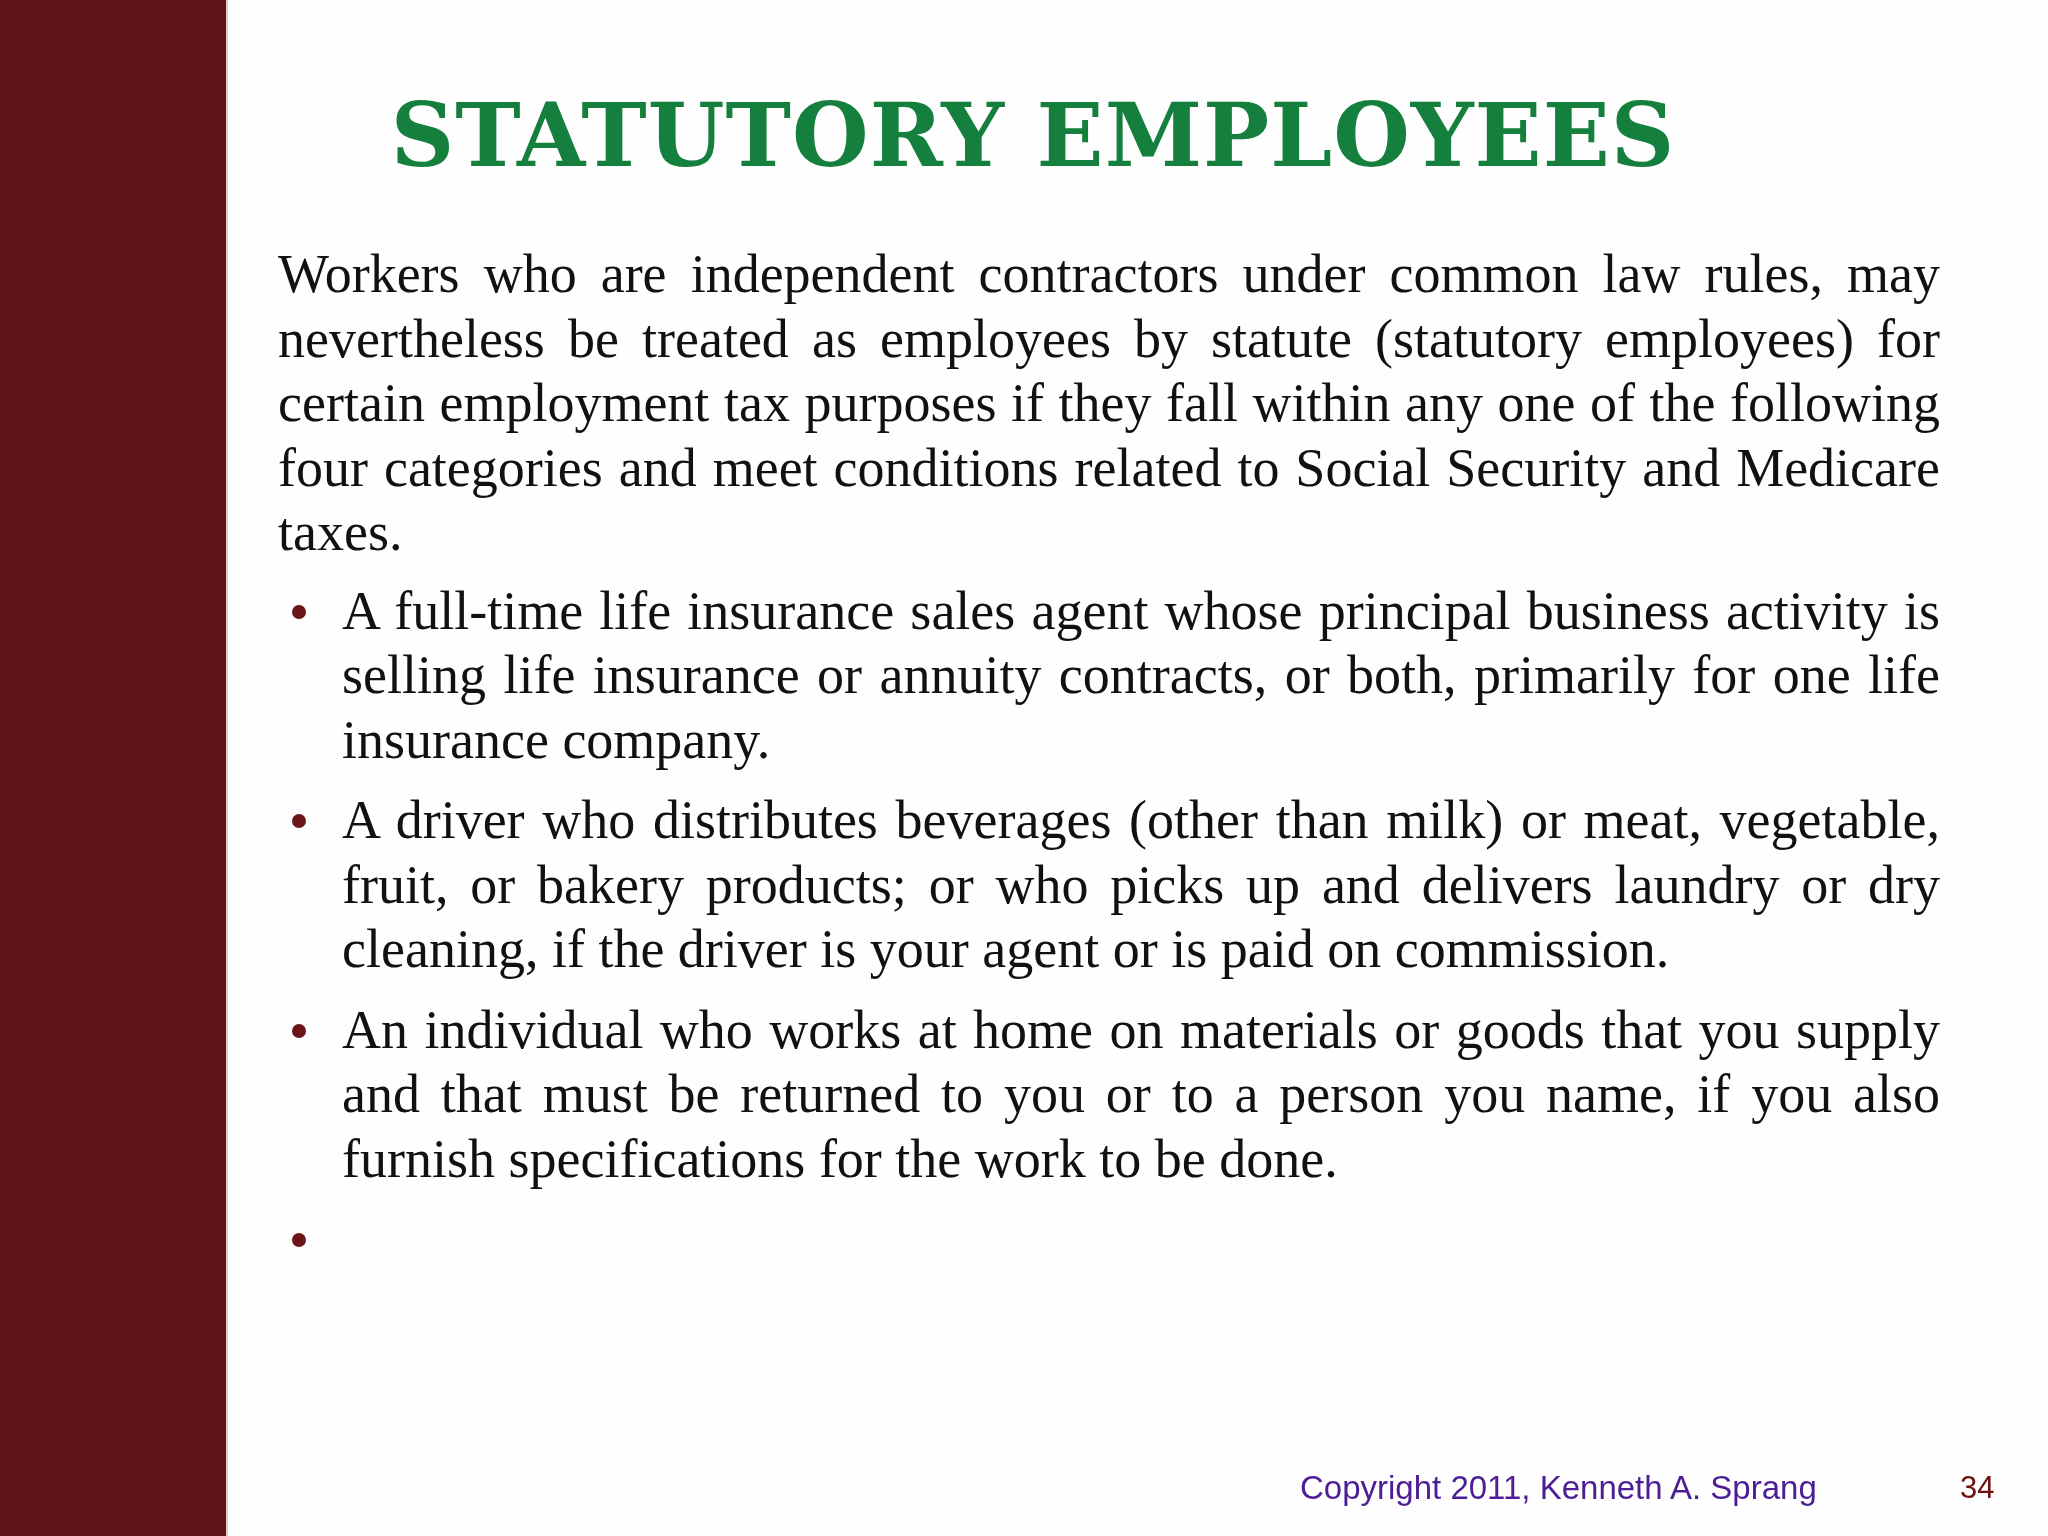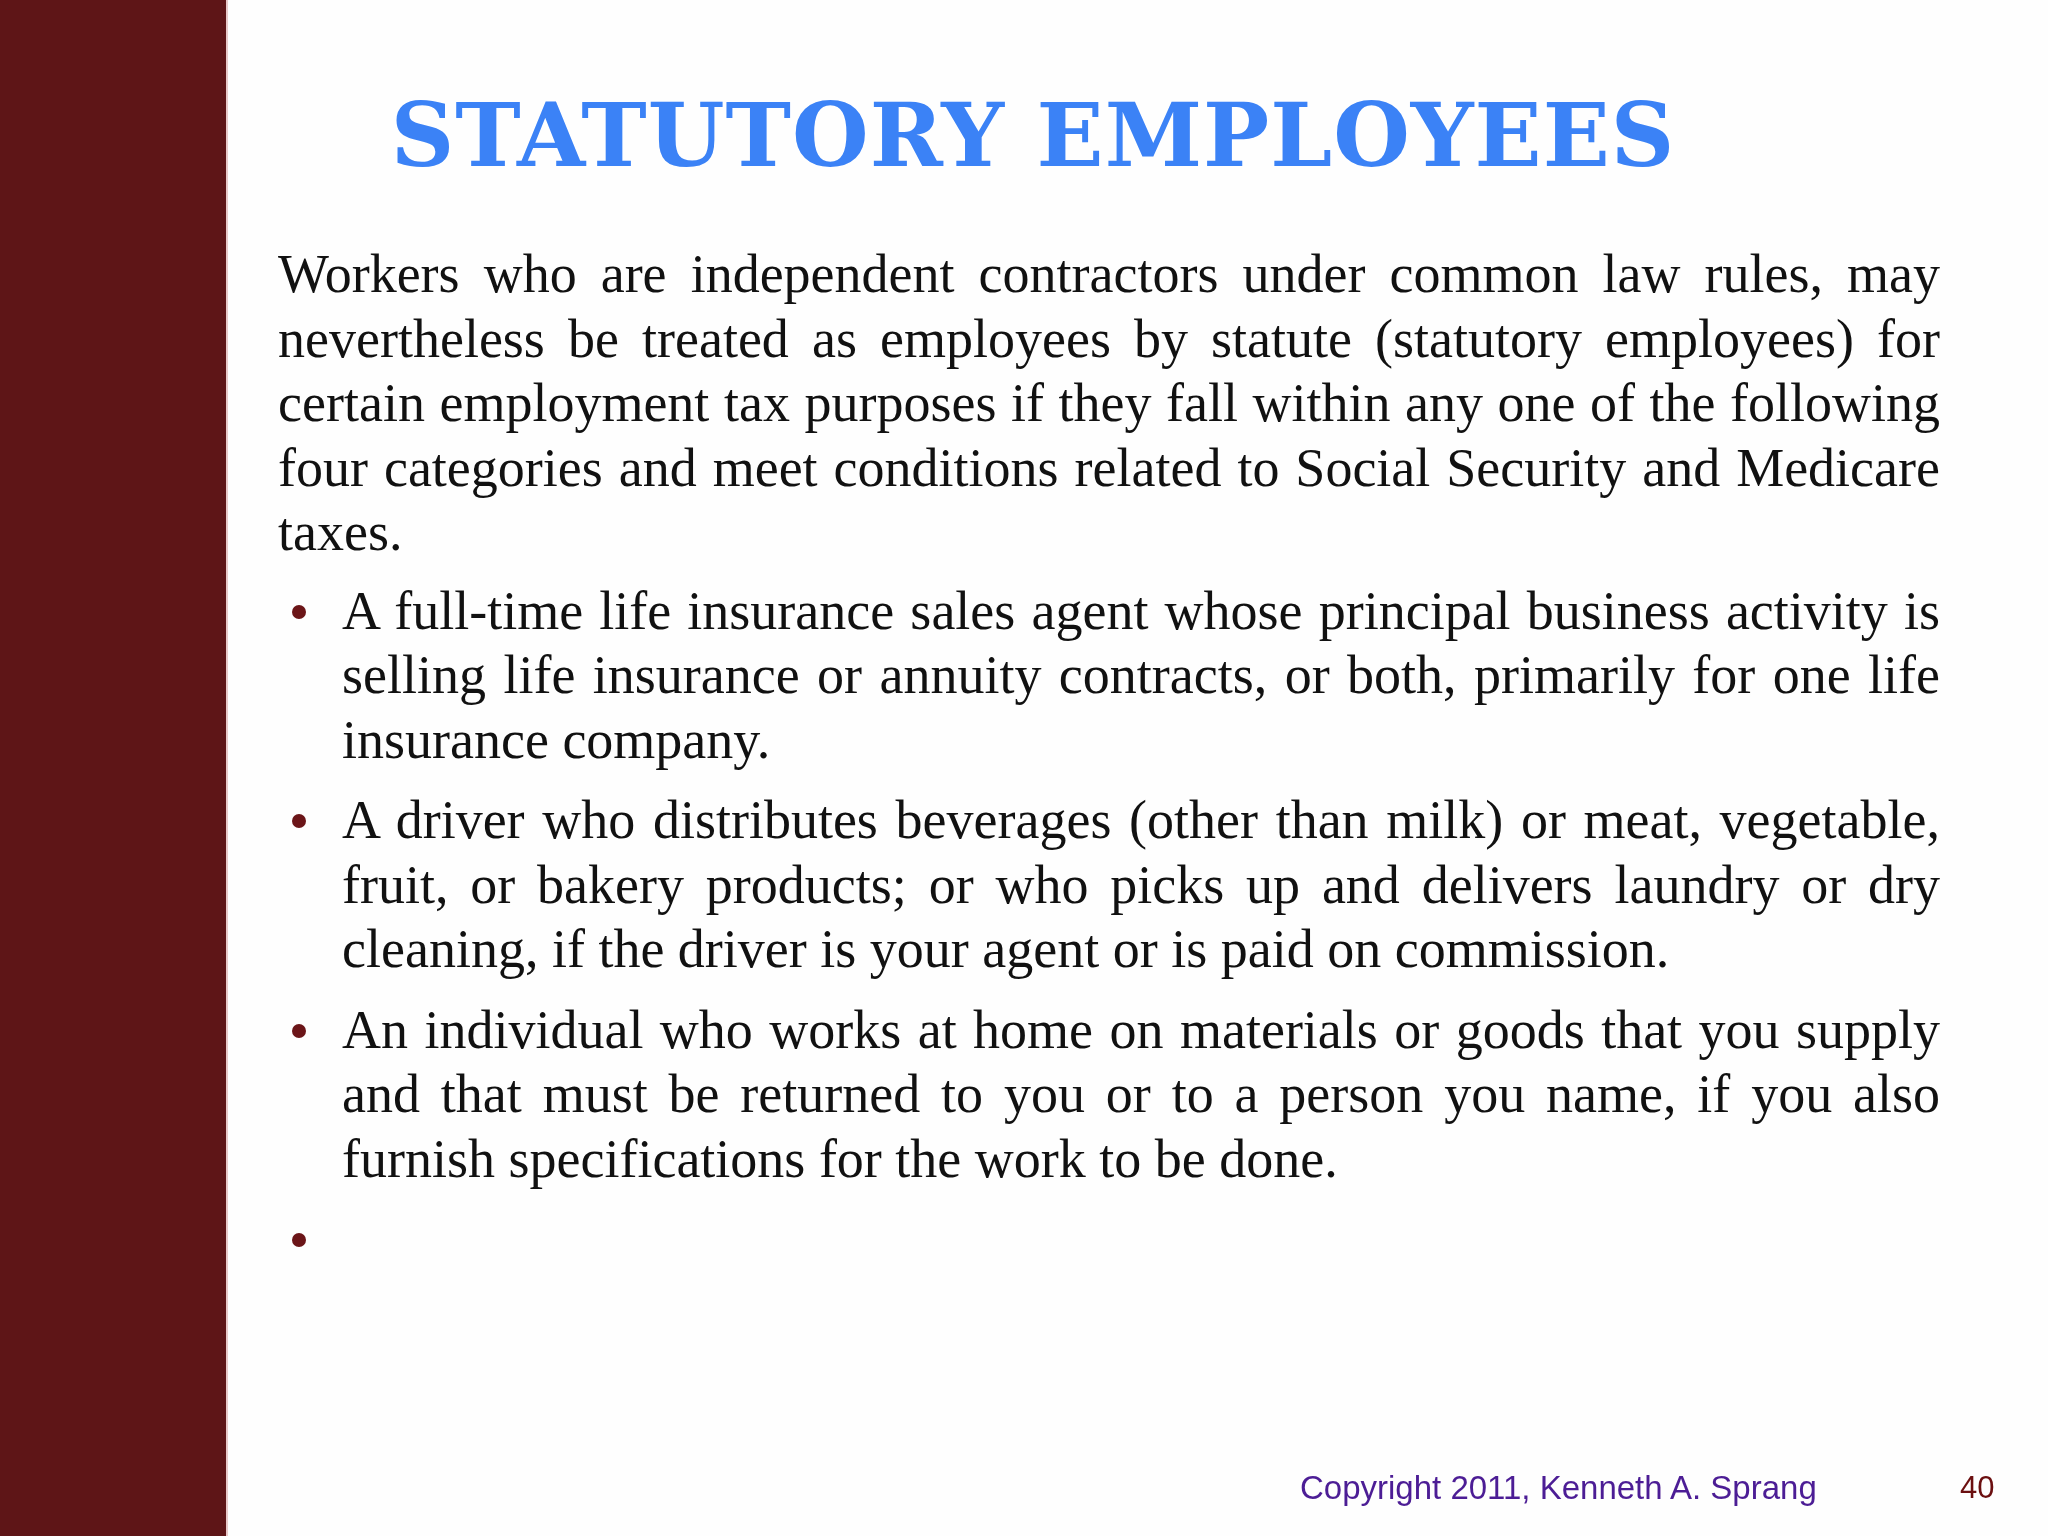--- a/index.html
+++ b/index.html
@@ -36,21 +36,21 @@
       position: absolute;
       left: 228px;
       right: 0;
       top: 80px;
       text-align: center;
       padding-right: 0;
       font-family: "DejaVu Serif", serif;
       font-weight: bold;
       font-size: 88px;
       letter-spacing: 1px;
-      color: #3b82f6;
+      color: #15803d;
       line-height: 110px;
       margin-left: -210px;
     }
     .content {
       position: absolute;
       left: 278px;
       top: 242px;
       width: 1662px;
       font-family: "Liberation Serif", serif;
       font-size: 54px;
@@ -125,14 +125,14 @@
         <span class="bullet-dot"></span>
         <span>An individual who works at home on materials or goods that you supply and that must be returned to you or to a person you name, if you also furnish specifications for the work to be done.</span>
       </li>
       <li class="bullet-item">
         <span class="bullet-dot"></span>
       </li>
     </ul>
   </div>
 
   <div class="footer-copyright">Copyright 2011, Kenneth A. Sprang</div>
-  <div class="footer-page">40</div>
+  <div class="footer-page">34</div>
 </div>
 
 </body></html>

